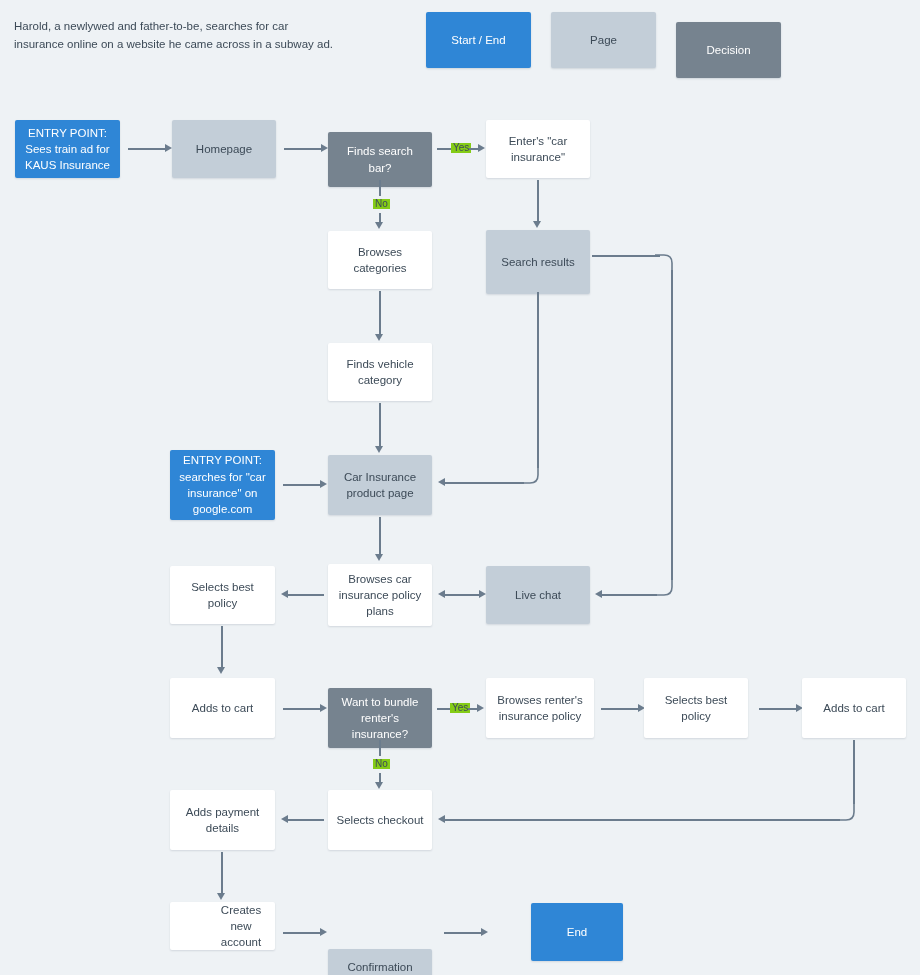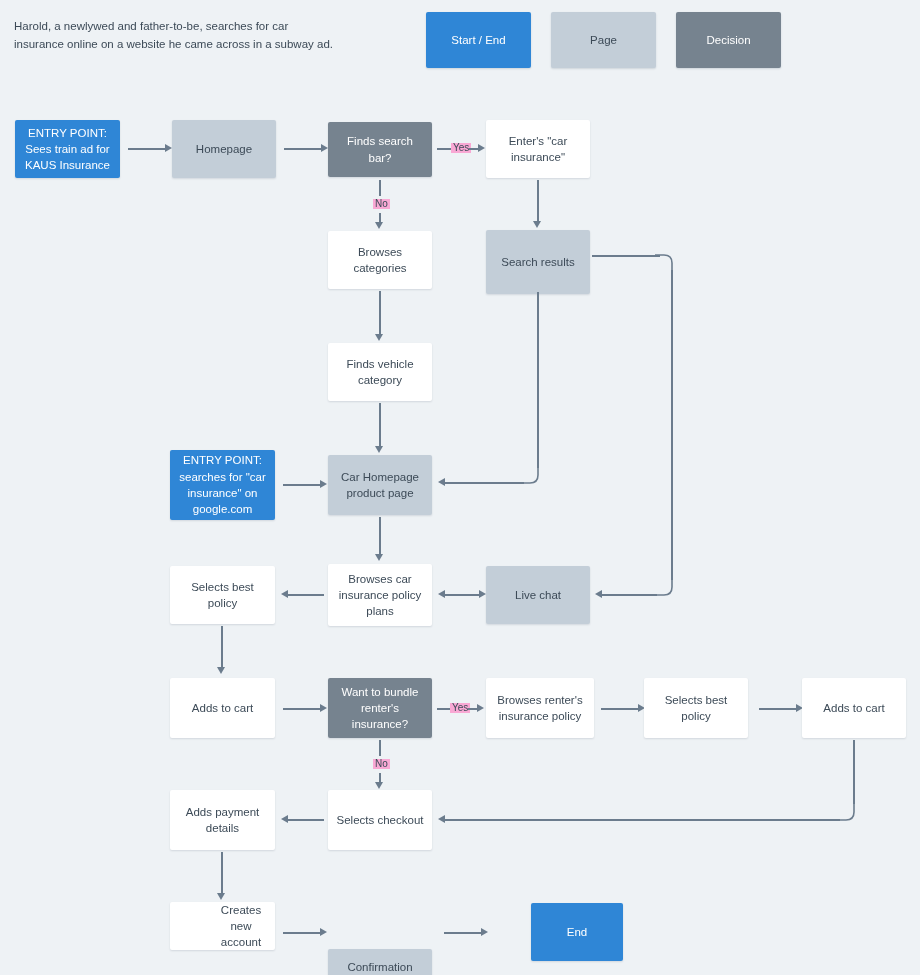--- a/index.html
+++ b/index.html
@@ -48,21 +48,21 @@
     text-align: center;
     font-size: 11.5px;
     line-height: 1.42;
     padding: 2px 7px;
     box-sizing: border-box;
     box-shadow: 0 1px 2px rgba(40,60,80,0.14);
     white-space: pre-line;
   }
   .t-start  { background: #2f86d6; color: #ffffff; }
   .t-page   { background: #c3ced8; color: #3c4a57; }
-  .t-dec    { background: #76838f; color: #ffffff; }
+  .t-dec    { background: #76838f; color: #ffffff; margin-top: 10px; }
   .t-inter  { background: #ffffff; color: #3c4a57; }
 
   
   .edge { position: absolute; background: #6b7c8d; }
   .h { height: 1.6px; }
   .v { width: 1.6px; }
 
   .arrow {
     position: absolute;
     width: 0; height: 0;
@@ -82,21 +82,21 @@
     border-left: 4.5px solid transparent;
     border-right: 4.5px solid transparent;
   }
   .elbow { position: absolute; }
   .elbow svg { display: block; }
 
   .edge-label {
     position: absolute;
     font-size: 10px;
     color: #3c4a57;
-    background: #f9a8d4;
+    background: #84cc16;
     padding: 0 2px;
     line-height: 1;
   }
 </style>
 </head>
 <body>
 
 <div id="canvas">
 
   <div class="scenario">Harold, a newlywed and father-to-be, searches for car
@@ -181,21 +181,21 @@
   <div class="arrow down" style="left:375px; top:446px;"></div>
 
   <div class="node t-start" style="left:170px; top:450px; width:105px; height:70px;">ENTRY POINT:
 searches for "car
 insurance" on
 google.com</div>
 
   <div class="edge h" style="left:283px; top:484px; width:38px;"></div>
   <div class="arrow right" style="left:320px; top:480px;"></div>
 
-  <div class="node t-page" style="left:328px; top:455px; width:104px; height:60px;">Car Homepage
+  <div class="node t-page" style="left:328px; top:455px; width:104px; height:60px;">Car Insurance
 product page</div>
 
   <div class="edge v" style="left:379px; top:517px; width:1.6px; height:38px;"></div>
   <div class="arrow down" style="left:375px; top:554px;"></div>
 
   <div class="node t-inter" style="left:170px; top:566px; width:105px; height:58px;">Selects best
 policy</div>
 
   <div class="node t-inter" style="left:328px; top:564px; width:104px; height:62px;">Browses car
 insurance policy

